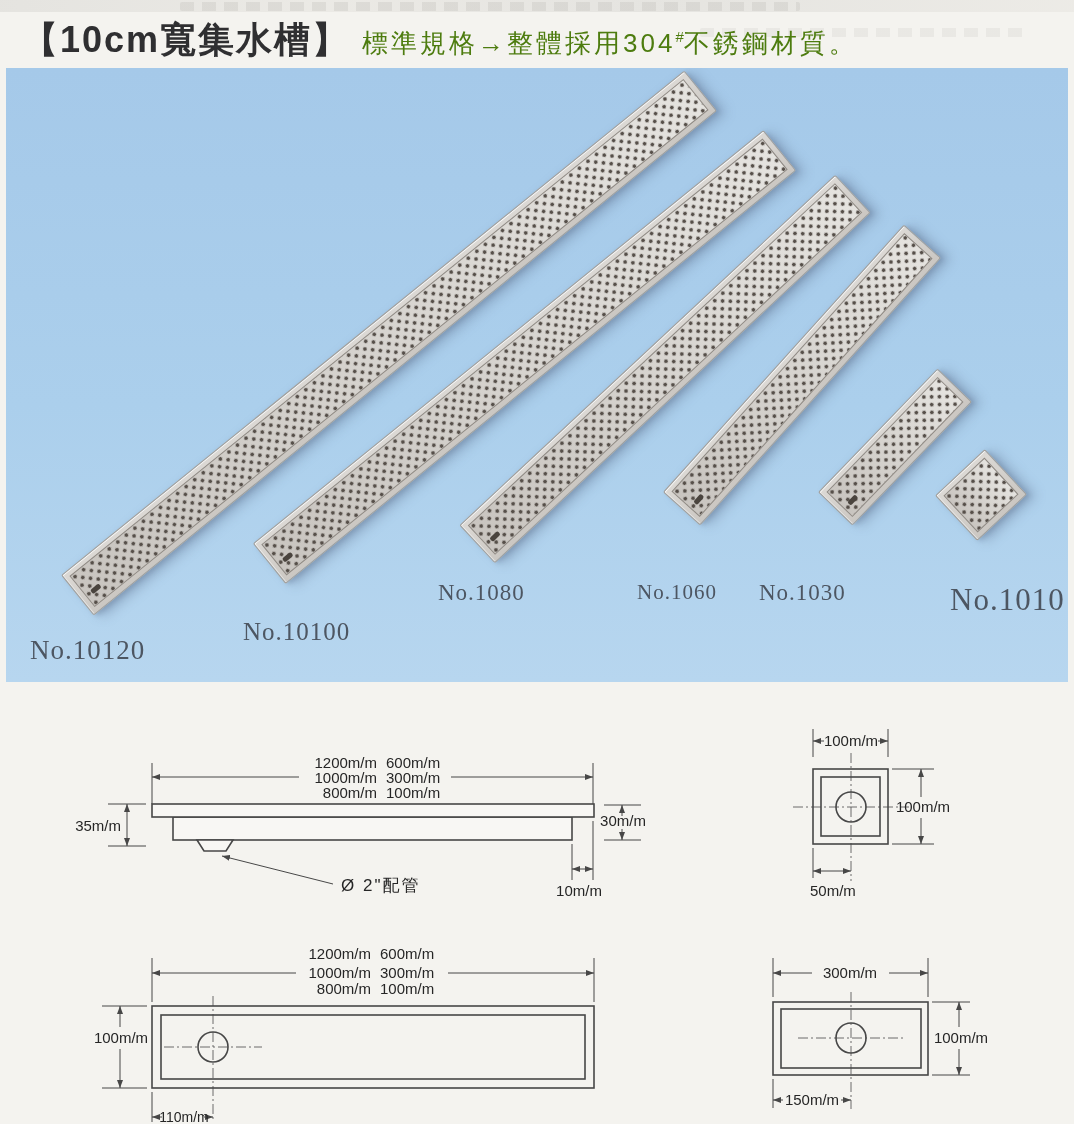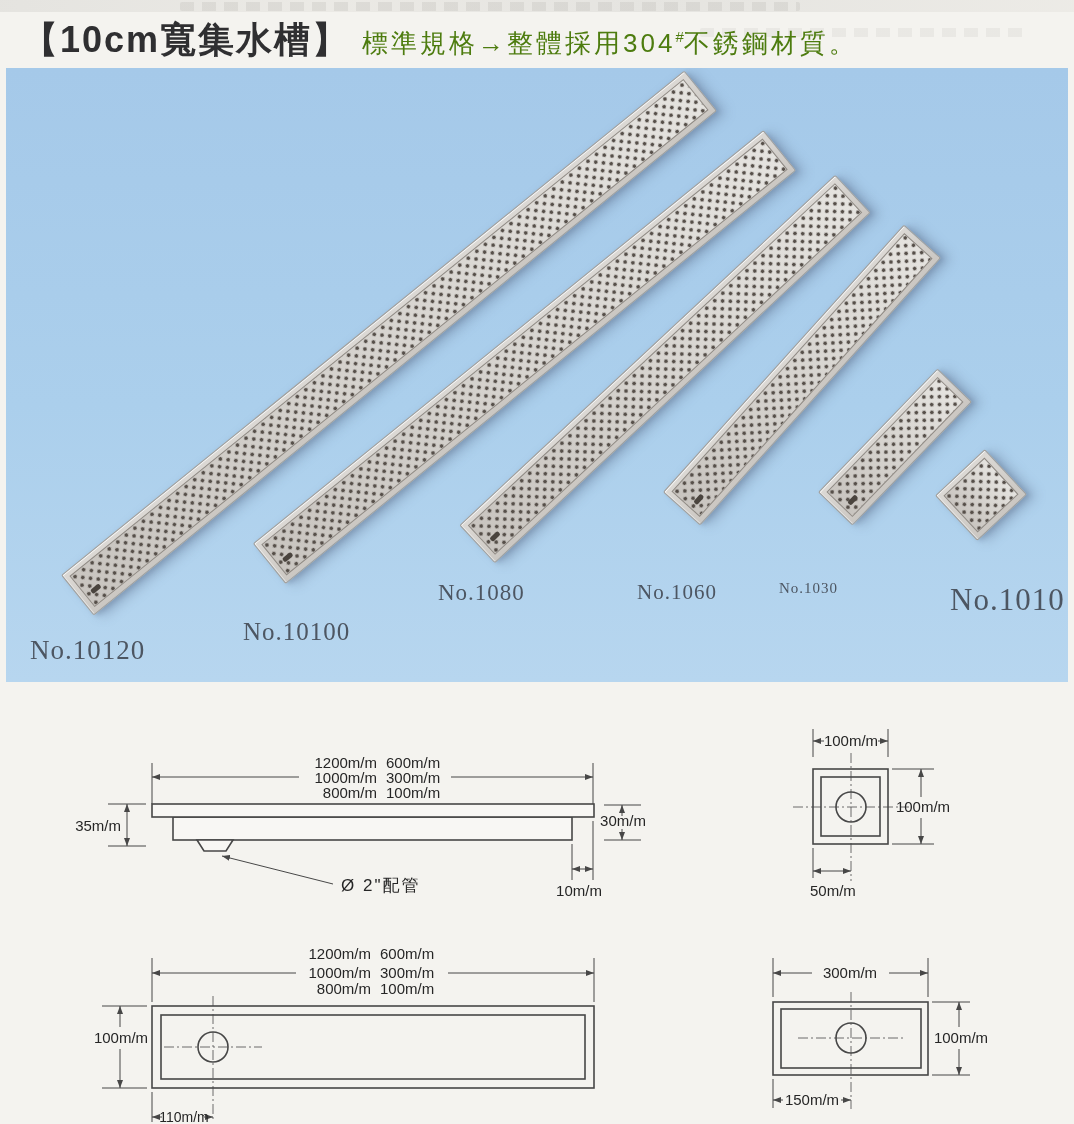--- a/index.html
+++ b/index.html
@@ -121,21 +121,21 @@
     </div>
 
     <div class="grate" style="left:941px;top:396px;width:66px;height:60px;transform:rotate(-43deg);">
       <div class="plate"></div>
     </div>
 
     <div class="model-label" style="left:24px;top:567px;font-size:27px;">No.10120</div>
     <div class="model-label" style="left:237px;top:550px;font-size:25px;">No.10100</div>
     <div class="model-label" style="left:432px;top:512px;font-size:23px;">No.1080</div>
     <div class="model-label" style="left:619px;top:512px;font-size:21px;margin-left:12px;">No.1060</div>
-    <div class="model-label" style="left:773px;top:512px;font-size:15px;">No.1030</div>
+    <div class="model-label" style="left:753px;top:512px;font-size:23px;">No.1030</div>
     <div class="model-label" style="left:944px;top:514px;font-size:31px;">No.1010</div>
   </div>
 
   <div class="drawings">
     <svg width="1074" height="442" viewBox="0 682 1074 442" xmlns="http://www.w3.org/2000/svg">
       <defs>
         <marker id="arw" viewBox="0 0 8 6" refX="8" refY="3" markerWidth="8" markerHeight="6" markerUnits="userSpaceOnUse" orient="auto-start-reverse">
           <path d="M8,3 L0,0 L0,6 Z" fill="#474747"></path>
         </marker>
       </defs>

